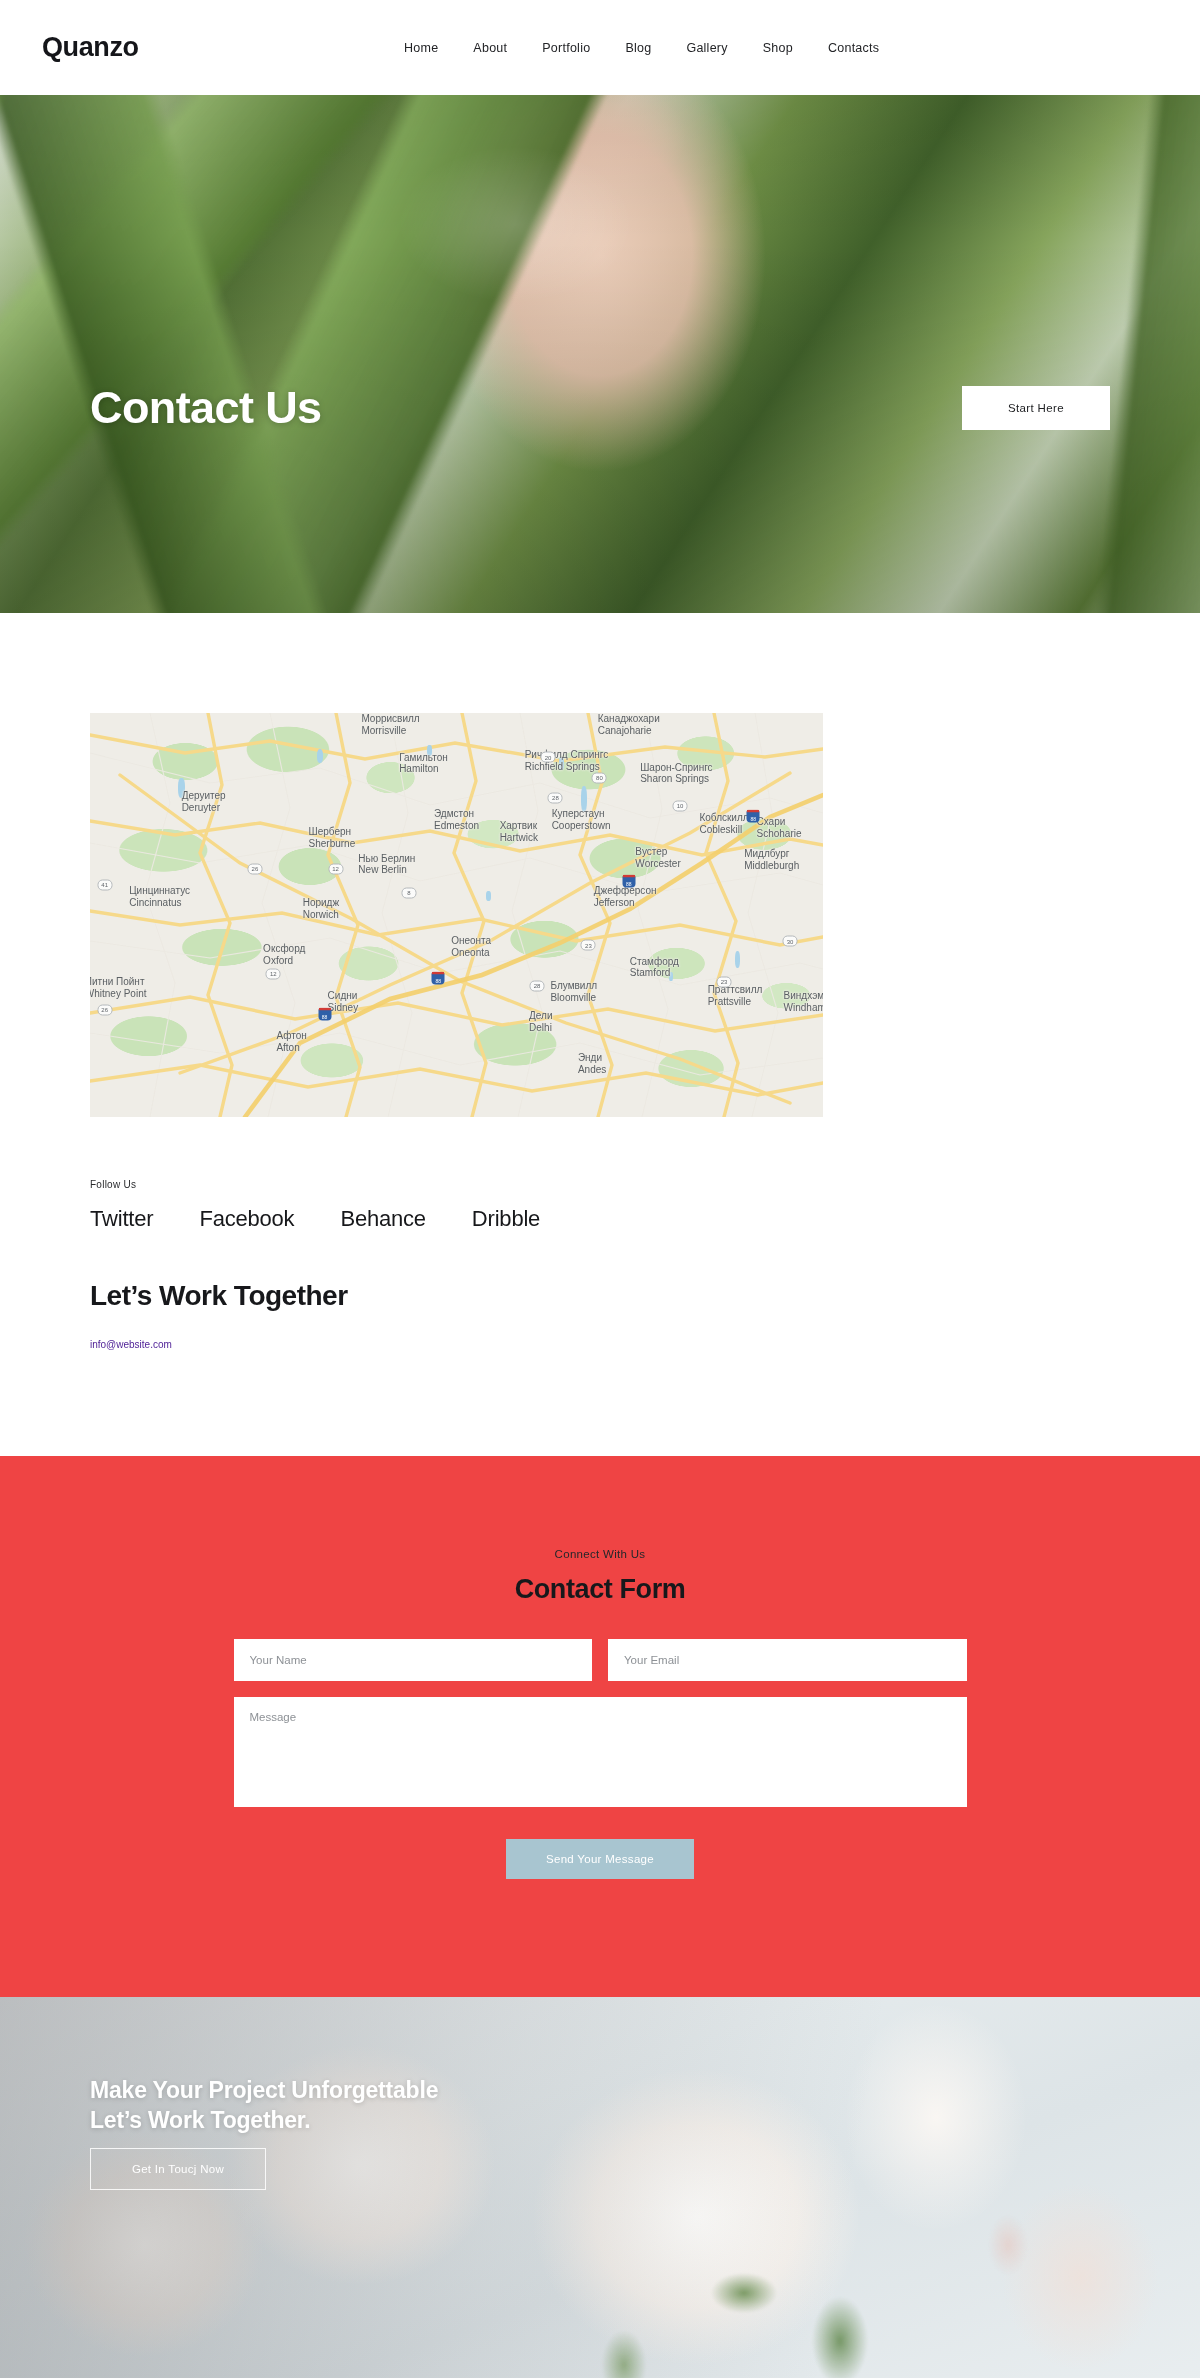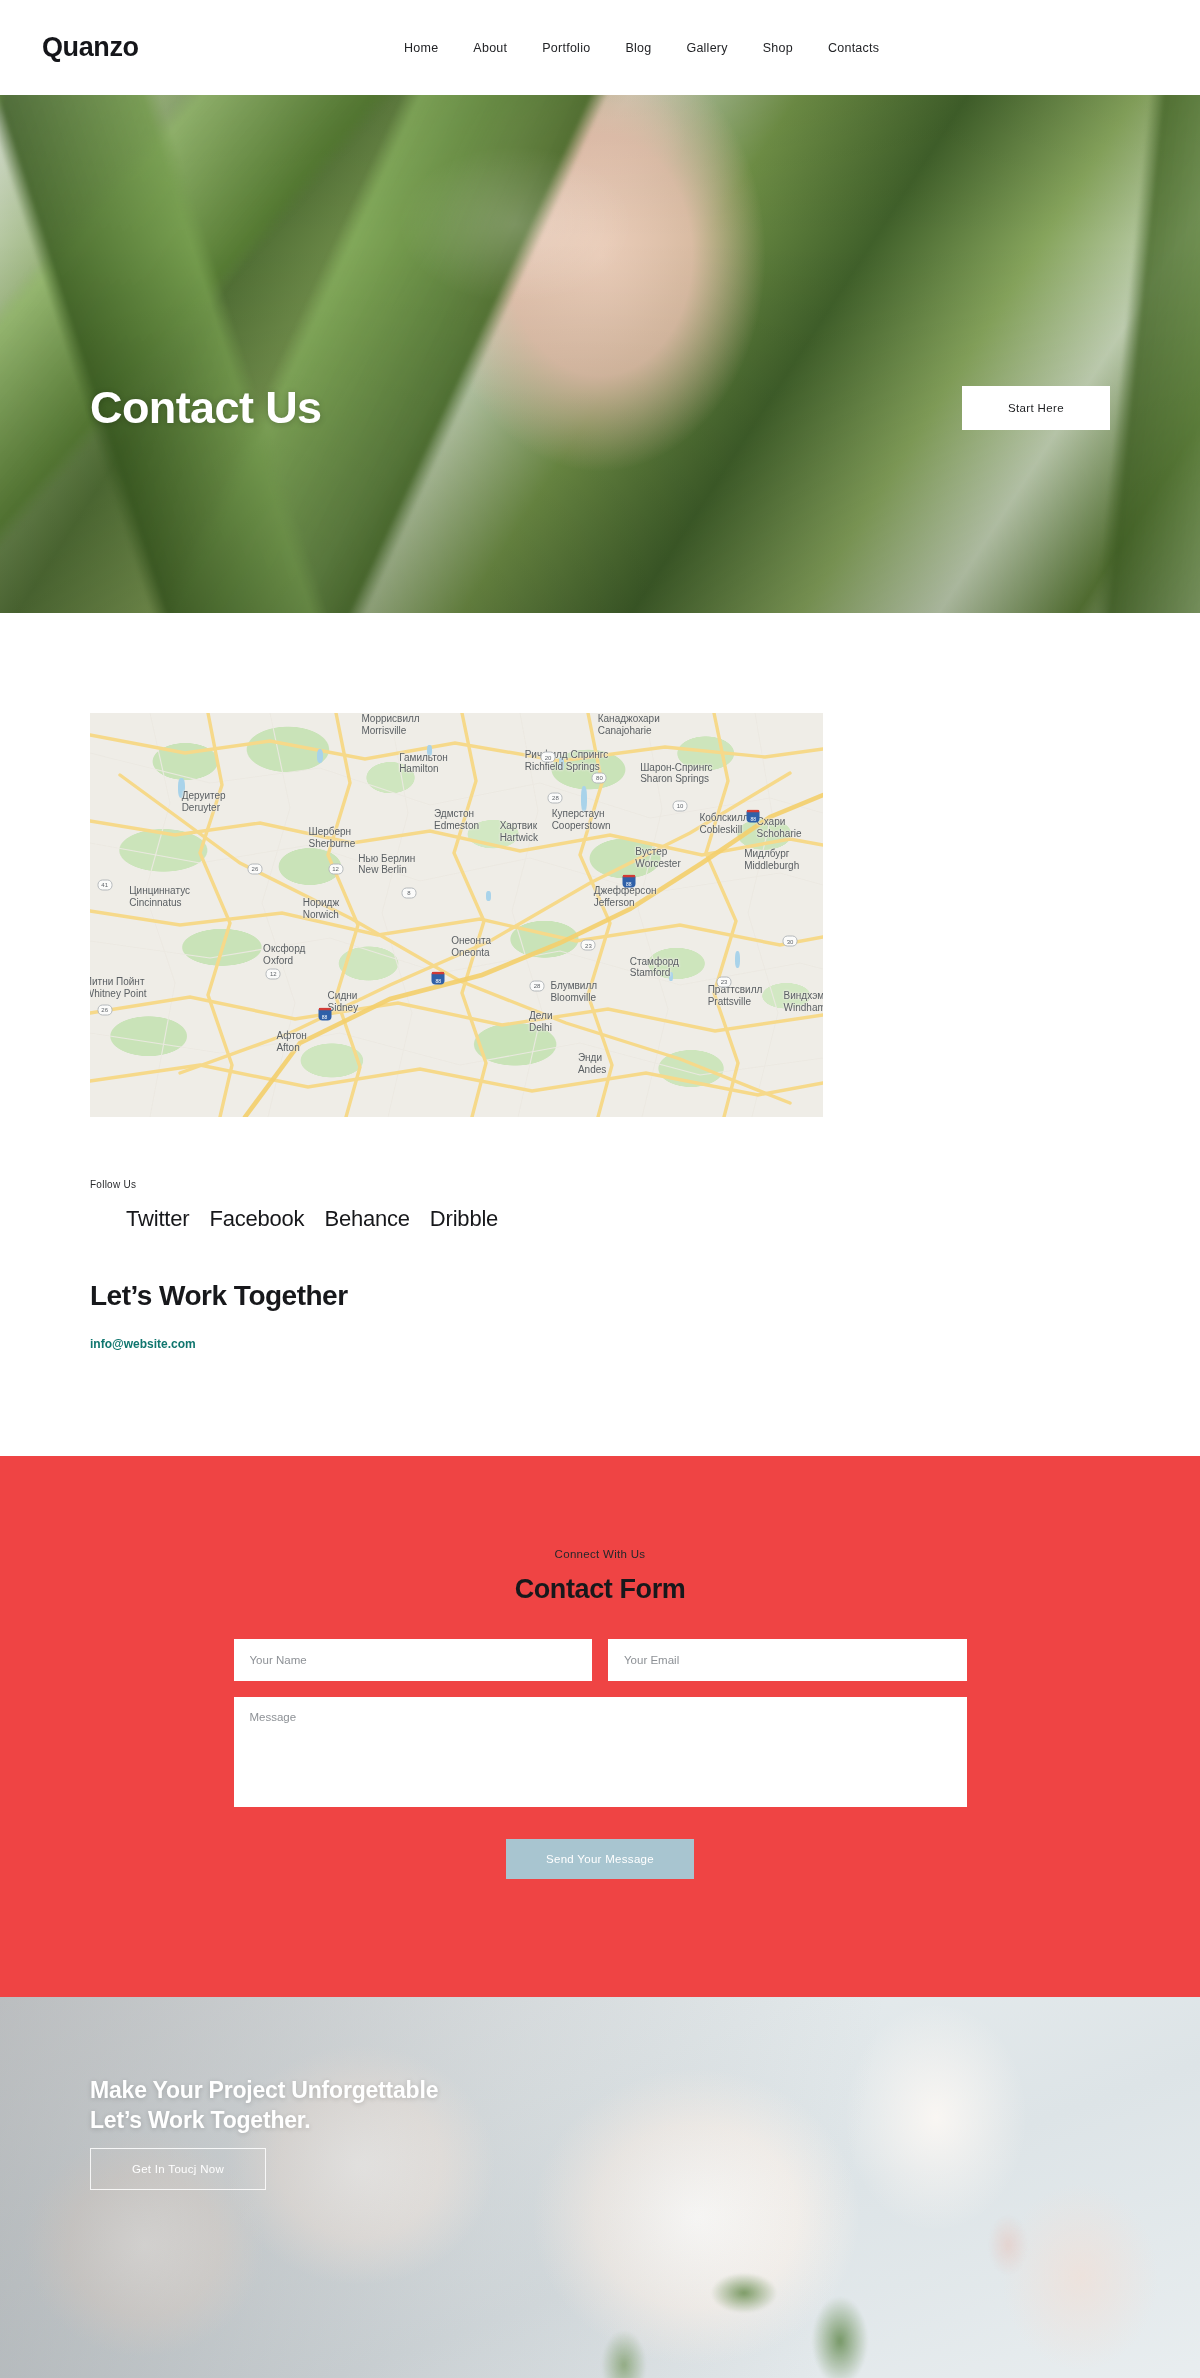--- a/index.html
+++ b/index.html
@@ -219,43 +219,41 @@
   .follow-block { padding: 62px 0 0 0; }
   .eyebrow {
     font-size: 10px;
     color: #2a2b2e;
     letter-spacing: 0.25px;
     margin-bottom: 16px;
   }
   .social-row {
     display: flex;
     align-items: flex-start;
-    gap: 20px;
-    margin-left: 36px;
+    gap: 46px;
   }
   .social-link {
     font-size: 22px;
     color: #17181b;
     text-decoration: none;
     letter-spacing: -0.2px;
   }
 
   .work-block { padding: 48px 0 0 0; }
   .work-title {
     font-size: 28px;
     font-weight: 700;
     letter-spacing: -0.5px;
     color: #17181b;
     margin-bottom: 22px;
   }
   .work-email {
-    font-size: 12px;
-    color: #0f766e;
+    font-size: 10px;
+    color: #4c1d95;
     text-decoration: none;
-    font-weight: bold;
   }
   .spacer-bottom { height: 104px; }
 
   
   .form-section {
     background: #ef4444;
     padding: 92px 0 118px 0;
   }
   .form-head { text-align: center; margin-bottom: 34px; }
   .form-eyebrow {

